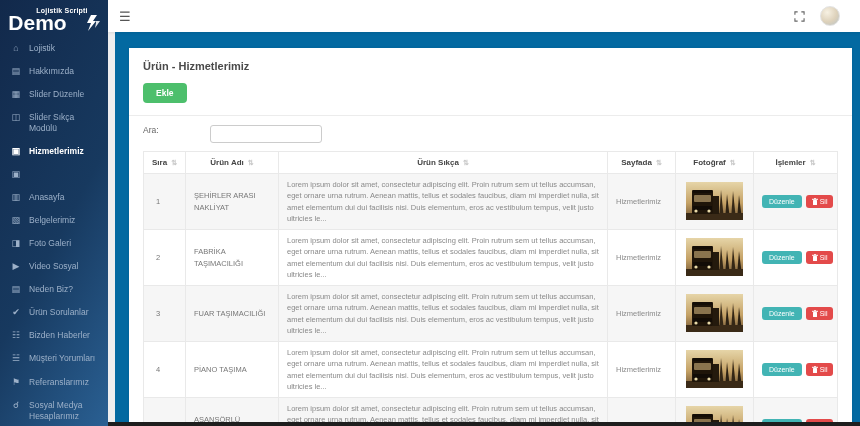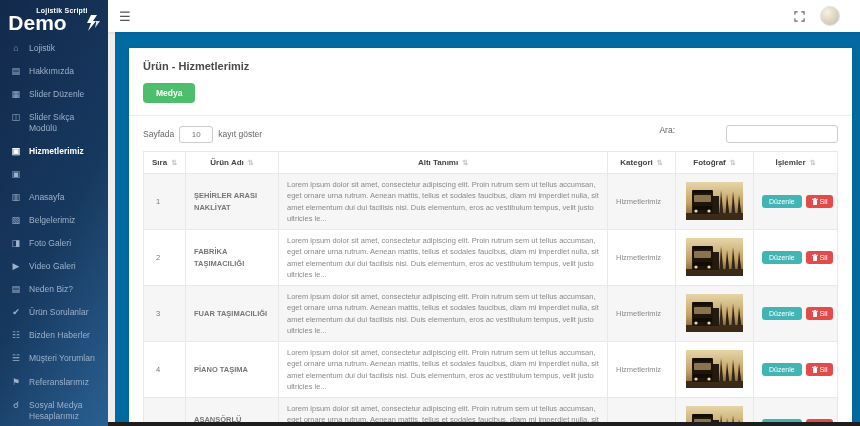--- a/index.html
+++ b/index.html
@@ -51,21 +51,21 @@
   
   table { width:100%; border-collapse:collapse; table-layout:fixed; }
   th, td { border:1px solid #e9e9e9; }
   th { font-size:8px; color:#444; font-weight:bold; padding:6px 4px; white-space:nowrap; cursor:pointer; }
   th:nth-child(1){width:42px;} th:nth-child(2){width:93px;} th:nth-child(4){width:68px;}
   th:nth-child(5){width:78px;} th:nth-child(6){width:84px;}
   .sort { color:#c6c6c6; font-size:7px; margin-left:4px; }
   td { font-size:7.5px; color:#8a8a8a; padding:5px 8px; vertical-align:middle; }
   tbody tr:nth-child(odd) { background:#f6f6f6; }
   .c-sira { padding-left:12px; color:#777; }
-  .c-name { color:#777; line-height:1.5;font-weight:bold; }
+  .c-name { color:#777; line-height:1.5; }
   .c-desc { line-height:1.5; }
   .c-photo { text-align:center; }
   .photo { display:inline-block; width:57px; height:38px; overflow:hidden; }
   .photo svg { width:57px; height:38px; display:block; }
   .c-actions { white-space:nowrap; text-align:left; }
   .btn-edit { background:#42b4b4; color:#fff; font-size:7px; padding:3px 7px; border-radius:3px;
     border:none; cursor:pointer; margin-right:4px; font-family:inherit; }
   .btn-del { background:#e34a4a; color:#fff; font-size:7px; padding:3px 6px; border-radius:3px;
     border:none; cursor:pointer; font-family:inherit; }
   .btn-del svg { width:6px; height:7px; margin-right:2px; vertical-align:-1px; }
@@ -126,21 +126,21 @@
     <span class="nav-label">Belgelerimiz</span>
   </div>
 
   <div class="nav-item">
     <span class="nav-icon">◨</span>
     <span class="nav-label">Foto Galeri</span>
   </div>
 
   <div class="nav-item">
     <span class="nav-icon">▶</span>
-    <span class="nav-label">Video Galeri</span>
+    <span class="nav-label">Video Sosyal</span>
   </div>
 
   <div class="nav-item">
     <span class="nav-icon">▤</span>
     <span class="nav-label">Neden Biz?</span>
   </div>
 
   <div class="nav-item">
     <span class="nav-icon">✔</span>
     <span class="nav-label">Ürün Sorulanlar</span>
@@ -174,52 +174,47 @@
     <svg class="fs-icon" viewBox="0 0 12 12">
       <path d="M1 4 V1 H4 M8 1 H11 V4 M11 8 V11 H8 M4 11 H1 V8" fill="none" stroke="#666" stroke-width="1.2"></path>
     </svg>
     <div class="avatar"></div>
   </div>
 </div>
 
 <div class="content">
   <div class="card">
     <div class="card-title">Ürün - Hizmetlerimiz</div>
-    <button class="btn-add">Medya</button>
+    <button class="btn-add">Ekle</button>
     <div class="card-divider"></div>
 
     <div class="controls">
-      <div class="page-size">
-        <span>Sayfada</span>
-        <input type="text" value="10" style="">
-        <span>kayıt göster</span>
-      </div>
       <div class="search">
         <span>Ara:</span>
         <input type="text" value="" style="">
       </div>
     </div>
 
     <table>
       <thead>
           <tr>
   <th>
     <span class="th-label">Sıra</span><span class="sort">⇅</span>
   </th>
 
   <th>
     <span class="th-label">Ürün Adı</span><span class="sort">⇅</span>
   </th>
 
   <th>
-    <span class="th-label">Altı Tanımı</span><span class="sort">⇅</span>
-  </th>
-
-  <th>
-    <span class="th-label">Kategori</span><span class="sort">⇅</span>
+    <span class="th-label">Ürün Sıkça</span><span class="sort">⇅</span>
+  </th>
+
+  <th>
+    <span class="th-label">Sayfada</span><span class="sort">⇅</span>
   </th>
 
   <th>
     <span class="th-label">Fotoğraf</span><span class="sort">⇅</span>
   </th>
 
   <th>
     <span class="th-label">İşlemler</span><span class="sort">⇅</span>
   </th>
 </tr>

